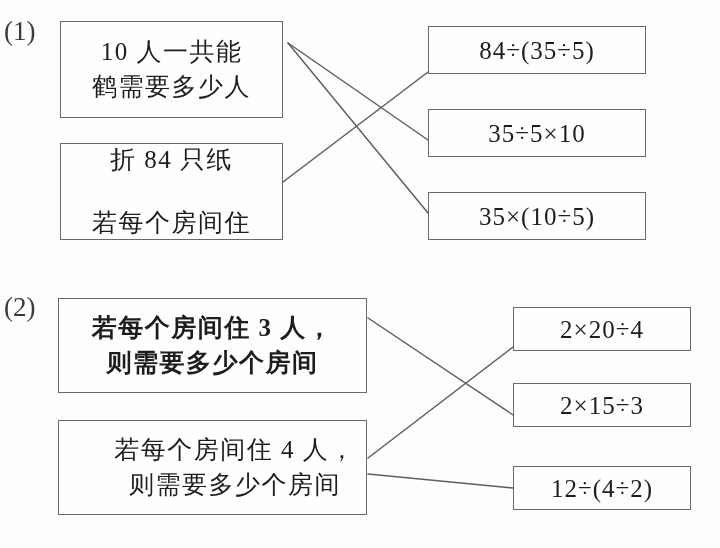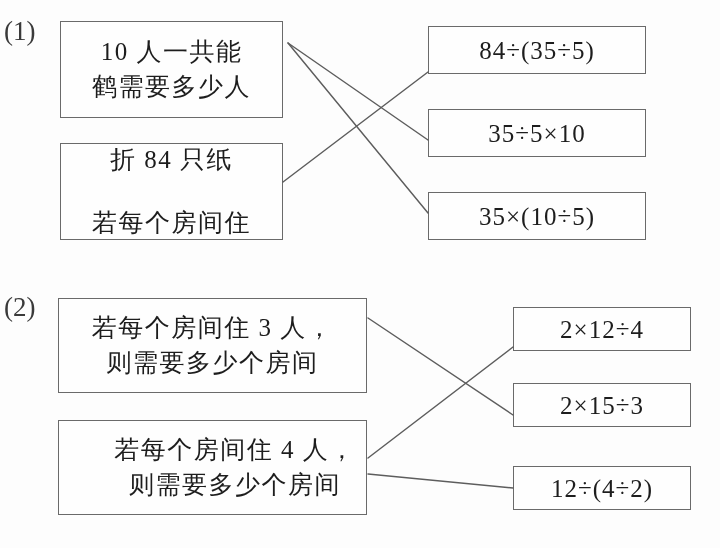--- a/index.html
+++ b/index.html
@@ -99,32 +99,32 @@
   <div class="abox" style="left:428px; top:109px; width:218px; height:48px;text-align:center;">
     <div class="aexpr">35÷5×10</div>
   </div>
 
   <div class="abox" style="left:428px; top:192px; width:218px; height:48px;">
     <div class="aexpr">35×(10÷5)</div>
   </div>
 
   <div class="group-label" style="left:4px; top:294px;">(2)</div>
 
-  <div class="qbox" style="left:58px; top:298px; width:309px; height:95px;">
+  <div class="qbox" style="left:58px; top:298px; width:309px; height:95px;font-weight:bold;">
     <div class="qline l1">若每个房间住 3 人，</div>
     <div class="qline l2">则需要多少个房间</div>
   </div>
 
   <div class="qbox" style="left:58px; top:420px; width:309px; height:95px;padding-left:45px;">
     <div class="qline l1">若每个房间住 4 人，</div>
     <div class="qline l2">则需要多少个房间</div>
   </div>
 
   <div class="abox" style="left:513px; top:307px; width:178px; height:44px;">
-    <div class="aexpr">2×12÷4</div>
+    <div class="aexpr">2×20÷4</div>
   </div>
 
   <div class="abox" style="left:513px; top:383px; width:178px; height:44px;">
     <div class="aexpr">2×15÷3</div>
   </div>
 
   <div class="abox" style="left:513px; top:466px; width:178px; height:44px;">
     <div class="aexpr">12÷(4÷2)</div>
   </div>
 

